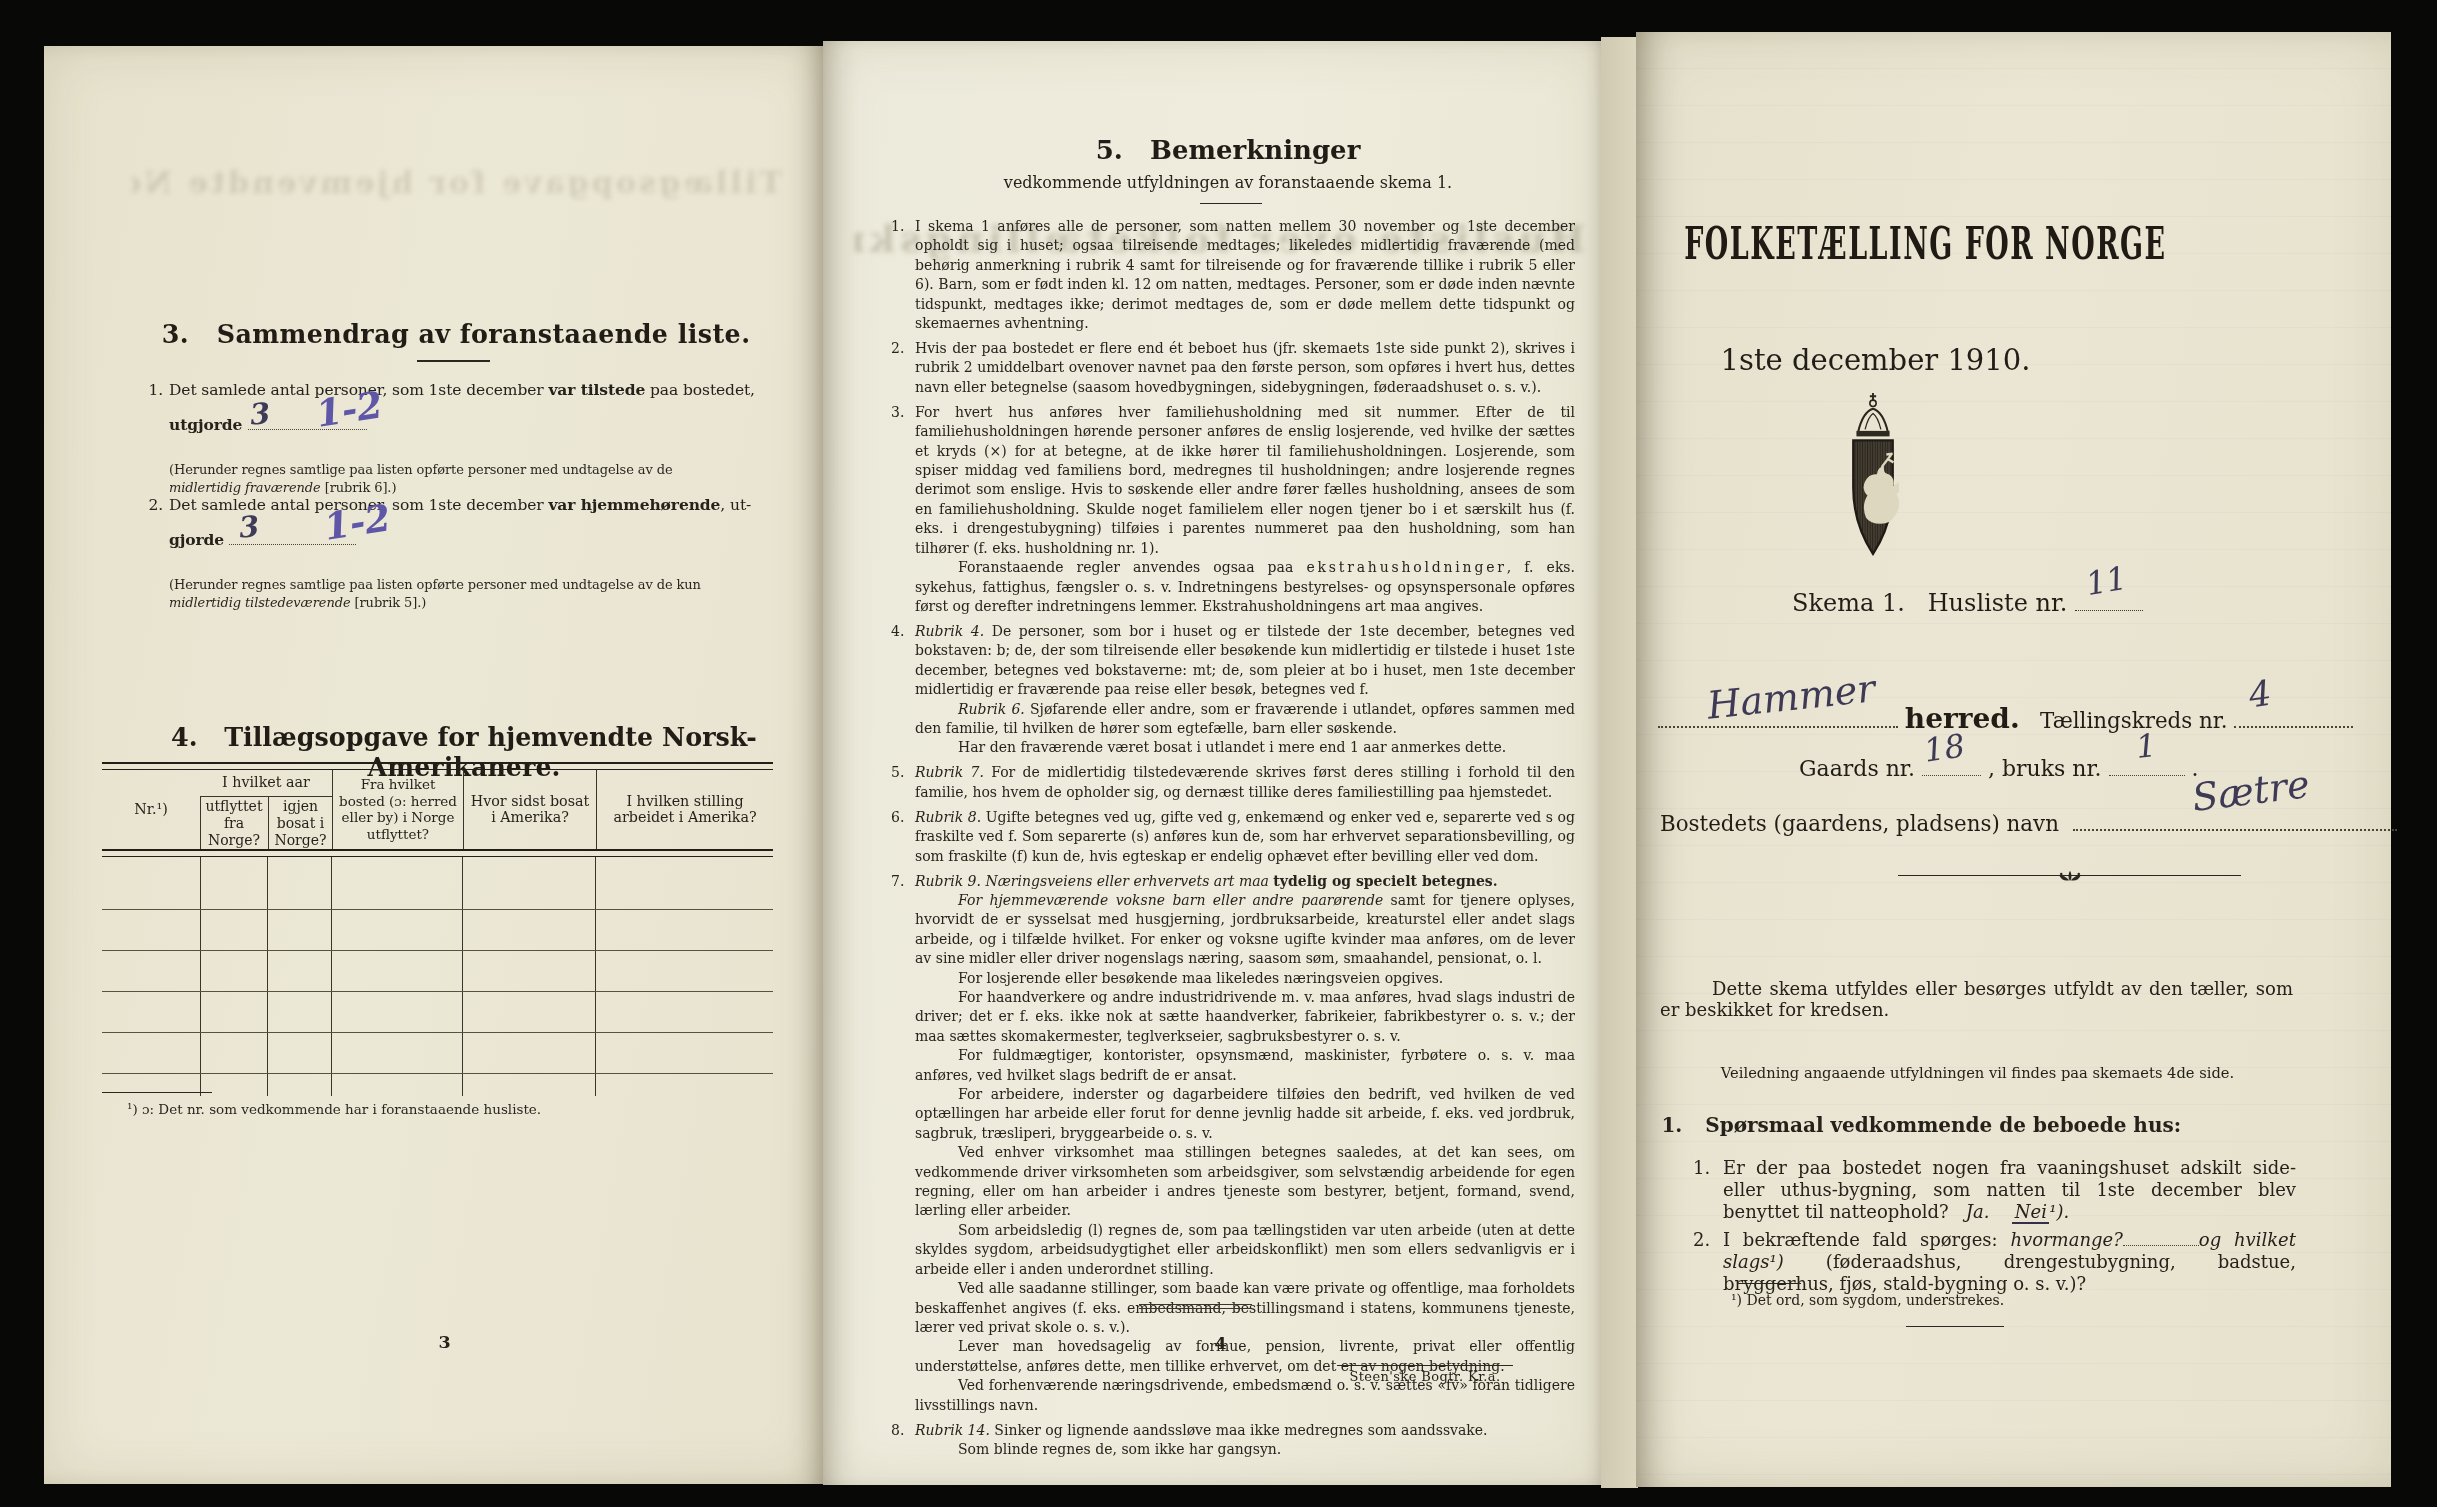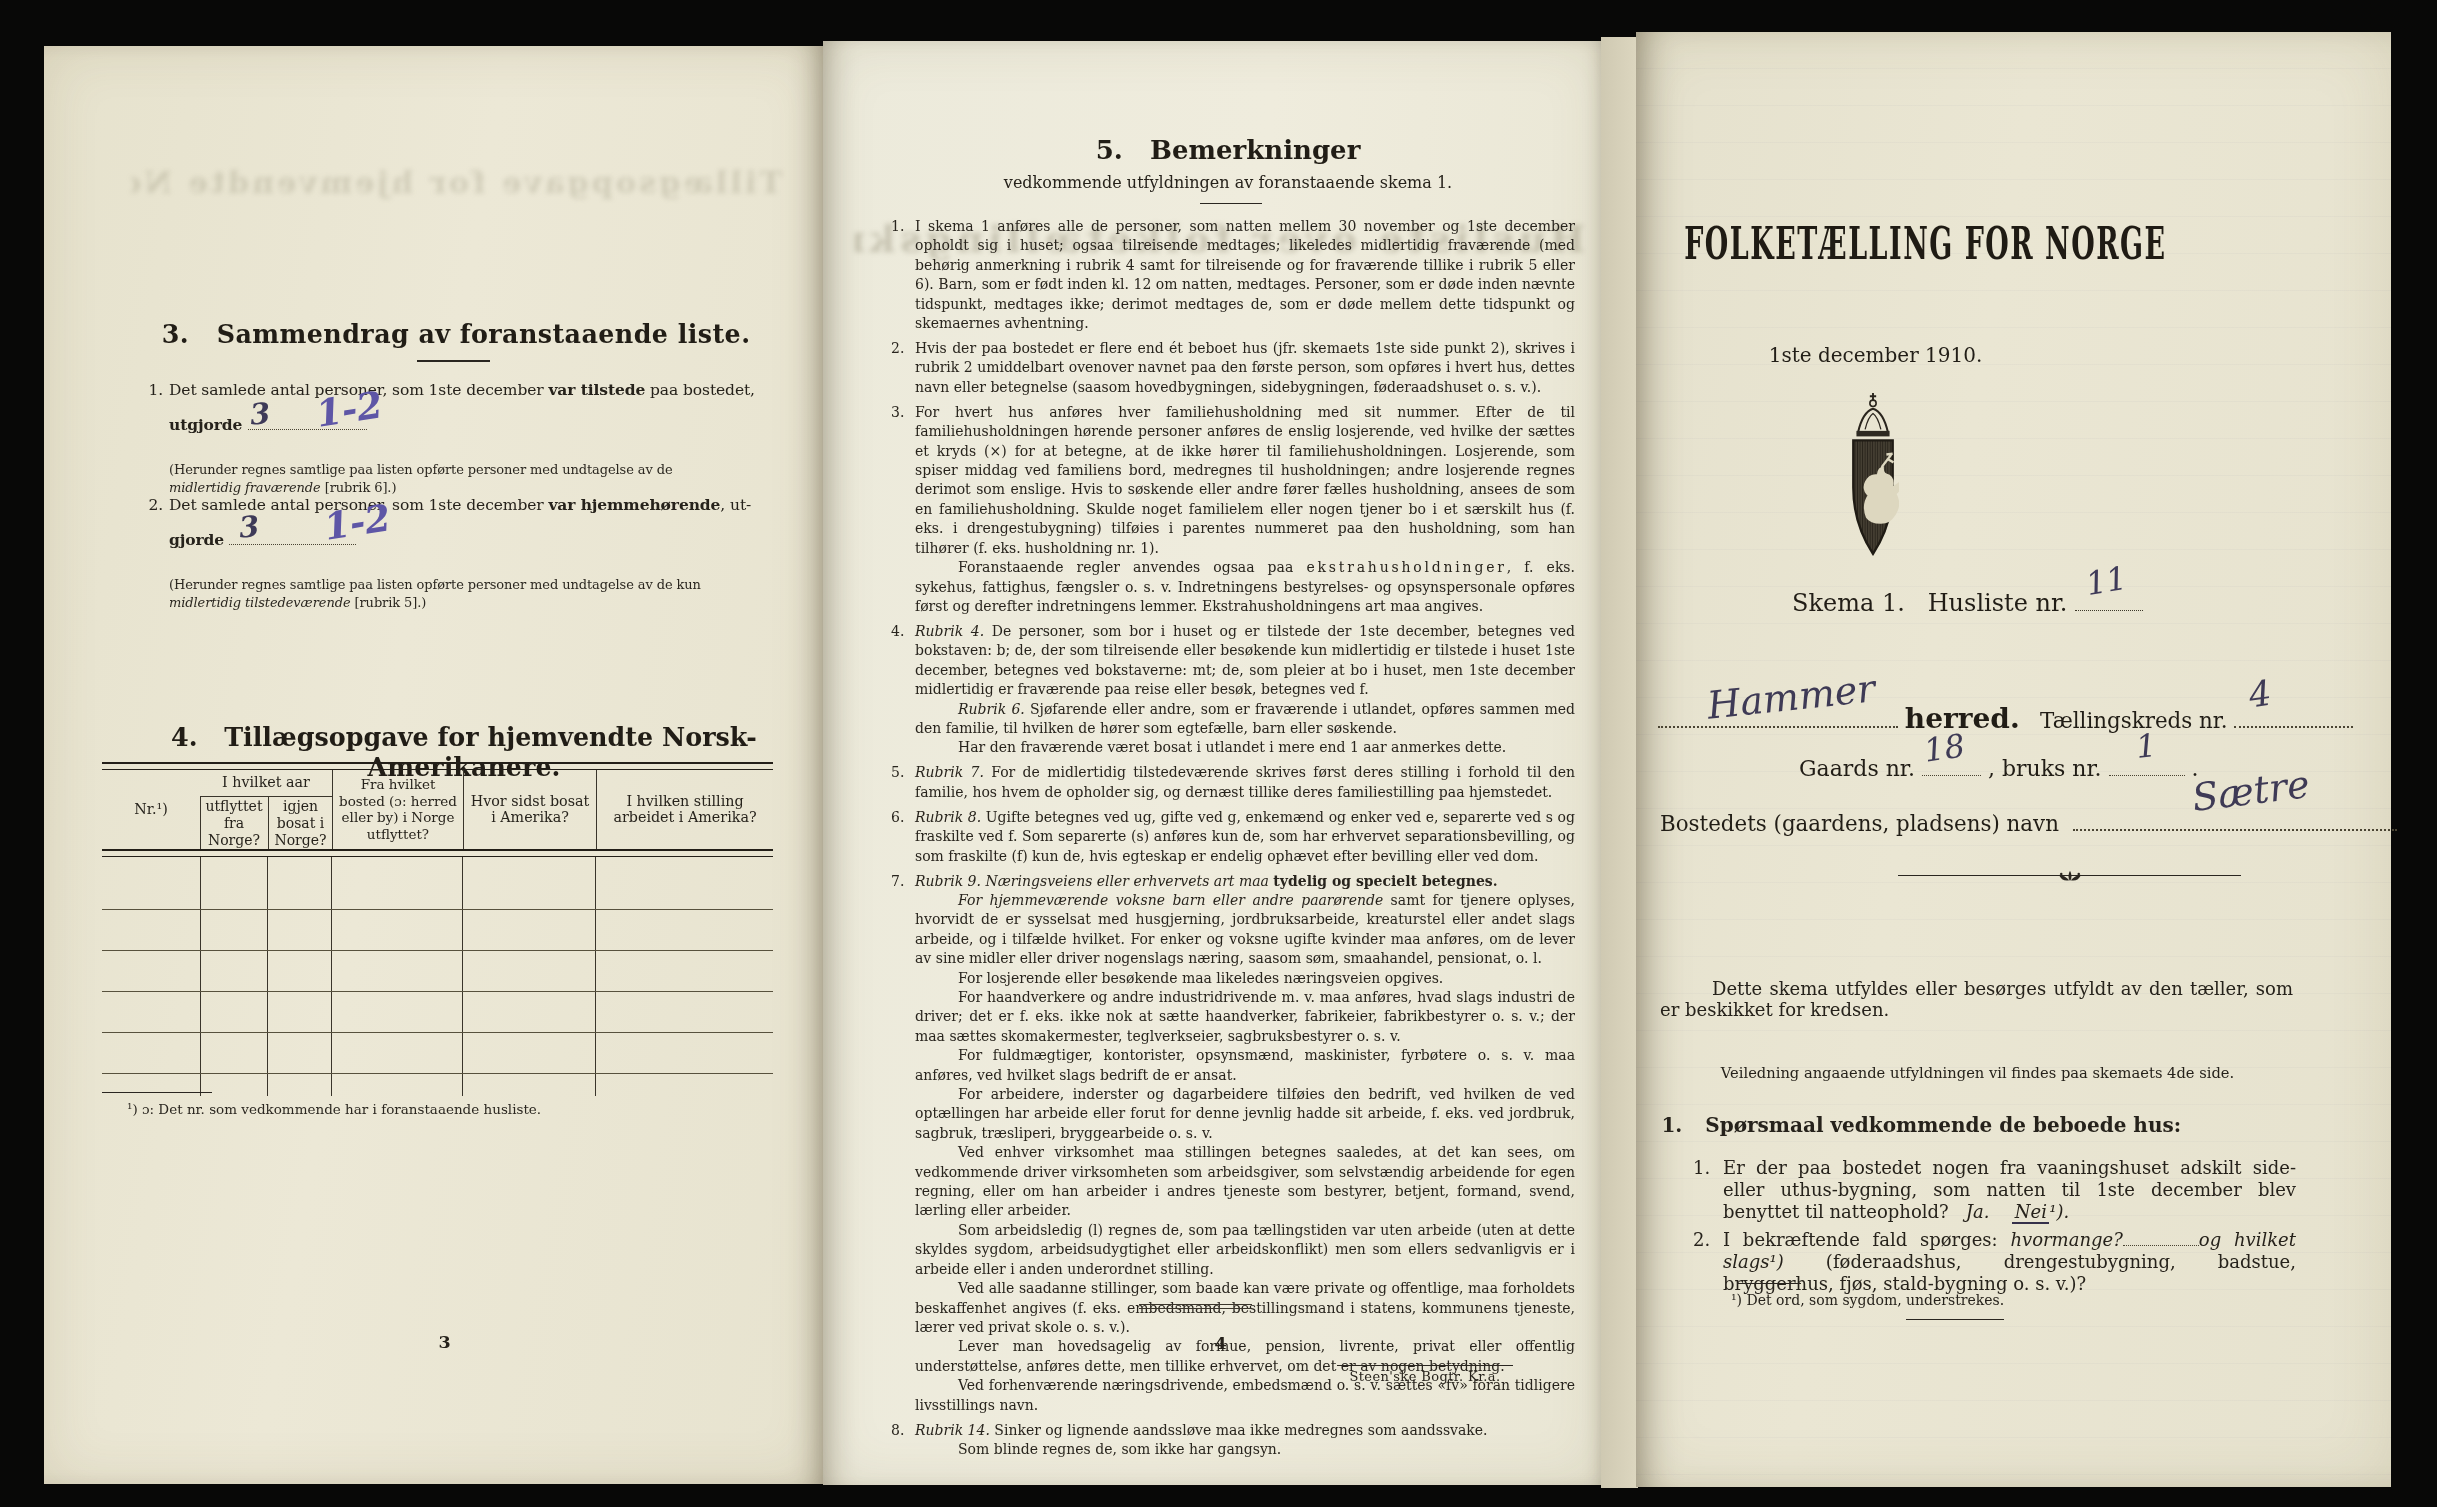--- a/index.html
+++ b/index.html
@@ -58,37 +58,37 @@
   .bem{position:absolute;top:176px;left:76px;width:676px;font-size:14px;line-height:19.4px;text-align:justify;color:#28241d;}
   .bi{position:relative;padding-left:16px;margin-bottom:5.6px;}
   .bnum{position:absolute;left:-8px;top:0;}
   .bp + .bp{text-indent:43px;}
   .endrule{position:absolute;top:1263px;left:316px;width:113px;height:3.2px;border-top:1.7px solid #3a352b;border-bottom:0.8px solid #3a352b;}
   .pnum4{position:absolute;top:1292px;left:354px;width:87px;text-align:center;font-size:17.5px;font-weight:bold;}
   .printer{position:absolute;top:1324px;left:514px;width:176px;border-top:1.6px solid #2a2620;padding-top:3.2px;font-size:13px;text-align:center;letter-spacing:0.4px;}
   
   .p1-title{position:absolute;top:195px;left:30px;width:419px;text-align:center;}
   .p1-title span{display:inline-block;font-weight:bold;font-size:29px;letter-spacing:1.6px;transform:scale(.93,1.55);transform-origin:center;color:#1f1b14;white-space:nowrap;}
-  .p1-date{position:absolute;top:311px;left:30px;width:419px;text-align:center;font-size:20px;color:#221e17;}
+  .p1-date{position:absolute;top:311px;left:30px;width:419px;text-align:center;font-size:29px;color:#221e17;}
   .coat{position:absolute;top:359px;left:211px;}
   .skemarow{position:absolute;top:557px;left:156px;font-size:24px;font-weight:normal;color:#211d16;}
   .hrow{position:absolute;font-size:21.4px;color:#211d16;white-space:nowrap;}
   .hw{position:absolute;font-style:italic;}
   .orn{position:absolute;top:843px;left:262px;width:343px;border-top:1.4px solid #2a2620;}
   .orn svg{position:absolute;left:156px;top:-5.6px;}
   .dette{position:absolute;top:946px;left:24px;width:633px;font-size:18px;line-height:21.4px;text-align:justify;text-indent:52px;}
   .veil{position:absolute;top:1032px;left:48px;width:587px;text-align:center;font-size:14.7px;}
   .qhead{position:absolute;top:1081px;left:25.4px;font-size:20px;font-weight:bold;}
   .qhead .qn{margin-right:16px;}
   .qitem{position:absolute;left:57px;width:603px;font-size:18px;line-height:22px;text-align:justify;padding-left:30px;box-sizing:border-box;}
   .qitem .qn{position:absolute;left:0;top:0;}
   .nei{border-bottom:2.8px solid #35304a;padding:0 2.4px;}
   .fnrule1{position:absolute;top:1251px;left:102px;width:63px;border-top:1.6px solid #2a2620;}
   .fn1{position:absolute;top:1260px;left:95px;font-size:14px;}
-  .fn1 .u{border-bottom:1.6px solid #2a2620;padding-bottom:11px;}
+  .fn1 .u{border-bottom:1.6px solid #2a2620;padding-bottom:18px;}
   
   .ghost{position:absolute;font-weight:bold;color:rgba(125,117,92,.32);transform:scaleX(-1);filter:blur(2.4px);white-space:nowrap;overflow:hidden;pointer-events:none;}
   .g3{top:119px;left:87px;width:651px;font-size:30px;letter-spacing:3.2px;color:rgba(120,112,88,.22);}
   .g4{top:176px;left:32px;width:730px;font-size:37px;letter-spacing:4.8px;}
 </style>
 </head>
 <body>
 
 <div class="stage">
 

